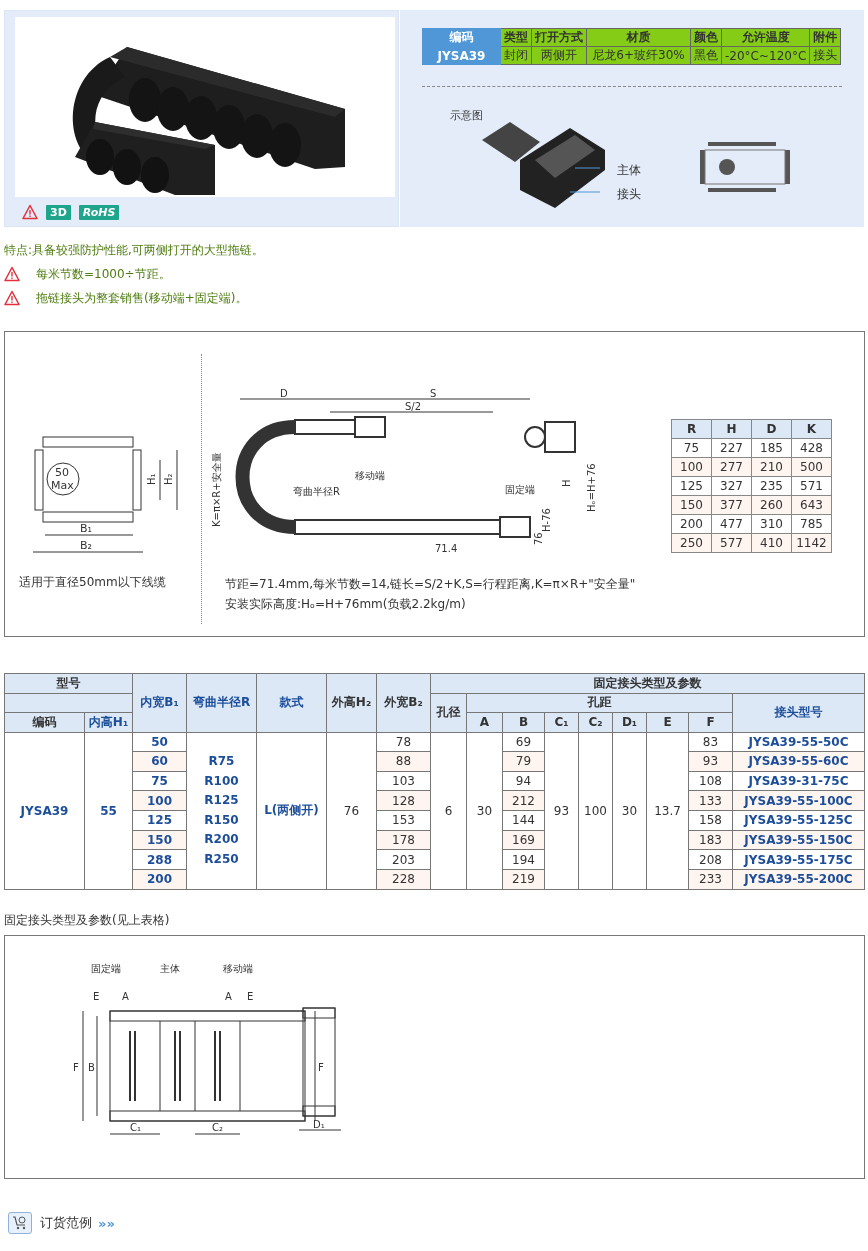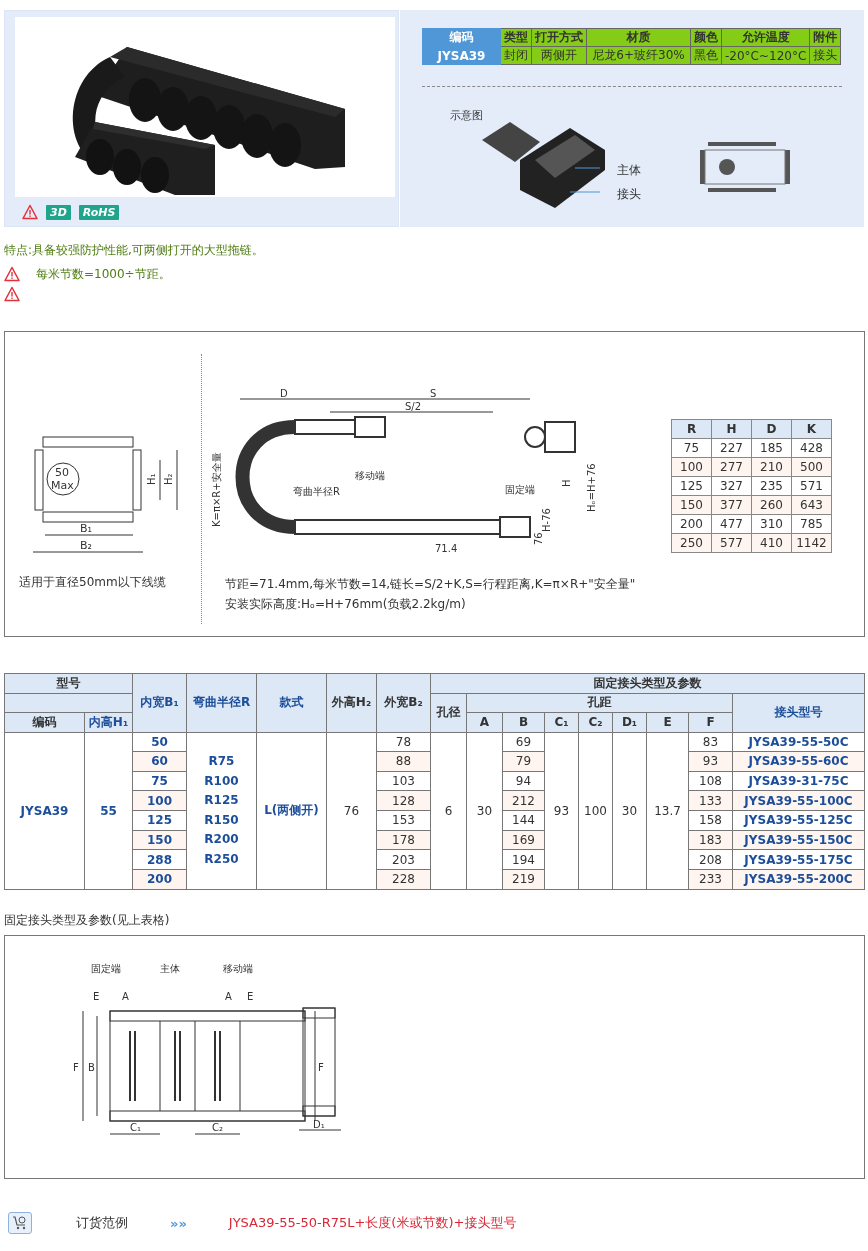--- a/index.html
+++ b/index.html
@@ -4,21 +4,21 @@
 <style>
   * { box-sizing: border-box; margin: 0; padding: 0; }
   html, body { width: 868px; height: 1251px; background: #ffffff; overflow: hidden; }
   body { font-family: "DejaVu Sans", "Liberation Sans", sans-serif; color: #333; font-size: 12px; position: relative; }
 
   .top-panel { position: absolute; left: 0; top: 0; width: 868px; height: 228px; }
   .photo-box { position: absolute; left: 4px; top: 10px; width: 395px; height: 217px; background: #e3ecf8; border: 1px solid #dbe6f4; }
   .photo-area { position: absolute; left: 10px; top: 6px; width: 380px; height: 180px; background: #fff; }
   .badges { position: absolute; left: 17px; top: 193px; display: flex; align-items: center; gap: 8px; }
   .warn-icon { width: 16px; height: 16px; display: inline-block; }
-  .badge { background: #1ea58c; color: #fff; font-weight: bold; font-size: 11px; padding: 1px 4px; line-height: 13px; border-radius: 1px; font-style: italic; }
+  .badge { background: #1ea58c; color: #fff; font-weight: bold; font-size: 11px; padding: 1px 4px; line-height: 13px; border-radius: 1px; }
   .badge.rohs { font-style: italic; }
 
   .info-box { position: absolute; left: 400px; top: 10px; width: 464px; height: 217px; background: #e3ecf8; }
   table.spec { position: absolute; left: 22px; top: 18px; border-collapse: collapse; font-size: 12px; }
   table.spec td { border: 1px solid #666; padding: 0 3px; height: 18px; text-align: center; background: #84cc16; white-space: nowrap; color: #333; }
   table.spec td.hl { background: #4f97d6; color: #fff; font-weight: bold; border-color: #4f97d6; }
   table.spec td.hd { font-weight: bold; }
   .dashline { position: absolute; left: 22px; top: 76px; width: 420px; border-top: 1px dashed #888; }
   .diag-label { position: absolute; left: 22px; top: 98px; font-size: 11px; color: #333; margin-left: 28px; }
   .callout { position: absolute; font-size: 12px; color: #333; }
@@ -37,21 +37,21 @@
   table.main { position: absolute; left: 4px; top: 673px; border-collapse: collapse; font-size: 12px; width: 861px; border-radius: 19px; }
   table.main td { border: 1px solid #777; text-align: center; height: 19.5px; color: #333; padding: 0; }
   table.main tr.hdr td { background: #dce8f6; font-weight: bold; }
   table.main td.blue { color: #1d4e9a; font-weight: bold; }
   table.main tr.alt td.c { background: #fff5f0; }
   table.main td.bl { color: #1d4e9a; }
 
   .sub-title { position: absolute; left: 4px; top: 912px; font-size: 12px; color: #333; }
   .joint-box { position: absolute; left: 4px; top: 935px; width: 861px; height: 244px; border: 1px solid #777; background: #fff; }
 
-  .order { position: absolute; left: 8px; top: 1212px; display: flex; align-items: center; font-size: 13px; gap: 36px; }
+  .order { position: absolute; left: 8px; top: 1212px; display: flex; align-items: center; font-size: 13px; }
   .cart { width: 24px; height: 22px; border: 1px solid #8fb2dc; background: #e7f0fb; border-radius: 3px; display: inline-flex; align-items: center; justify-content: center; margin-right: 8px; }
   .order-label { color: #333; margin-right: 6px; }
   .order-arrow { color: #4f97d6; margin-right: 6px; font-weight: bold; }
   .order-code { color: #d92735; }
   svg text { font-family: "DejaVu Sans", sans-serif; }
 </style>
 </head>
 <body>
 
 <div class="top-panel">
@@ -146,20 +146,21 @@
         <rect x="7.3" y="11.5" width="1.4" height="1.4" fill="#e0313c"></rect>
       </svg>
     <span>每米节数=1000÷节距。</span>
   </div>
   <div class="feature-row">
     <svg class="warn-icon" viewBox="0 0 16 16">
         <path d="M8 1.5 L15 14.5 L1 14.5 Z" fill="none" stroke="#e0313c" stroke-width="1.5" stroke-linejoin="round"></path>
         <rect x="7.3" y="6" width="1.4" height="4.5" fill="#e0313c"></rect>
         <rect x="7.3" y="11.5" width="1.4" height="1.4" fill="#e0313c"></rect>
       </svg>
+    <span>拖链接头为整套销售(移动端+固定端)。</span>
   </div>
 </div>
 
 <div class="drawing-box">
   <svg style="position:absolute;left:20px;top:100px" width="160" height="130">
     <rect x="18" y="5" width="90" height="10" fill="none" stroke="#333"></rect>
       <rect x="18" y="80" width="90" height="10" fill="none" stroke="#333"></rect>
     <rect x="10" y="18" width="8" height="60" fill="none" stroke="#333"></rect>
       <rect x="108" y="18" width="8" height="60" fill="none" stroke="#333"></rect>
     <circle cx="38" cy="47" r="16" fill="none" stroke="#333"></circle>
@@ -405,14 +406,13 @@
   <span class="cart">
     <svg width="16" height="14" viewBox="0 0 16 14">
         <path d="M1 1 H3 L5 9 H13" fill="none" stroke="#555" stroke-width="1.2"></path>
         <circle cx="6" cy="12" r="1.2" fill="#555"></circle>
         <circle cx="12" cy="12" r="1.2" fill="#555"></circle>
         <circle cx="10" cy="4" r="3" fill="none" stroke="#555" stroke-width="1"></circle>
       </svg>
   </span>
   <span class="order-label">订货范例</span>
   <span class="order-arrow">»»</span>
-  <span class="order-code">JYSA39-55-50-R75L+长度(米或节数)+接头型号</span>
 </div>
 
 </body></html>

